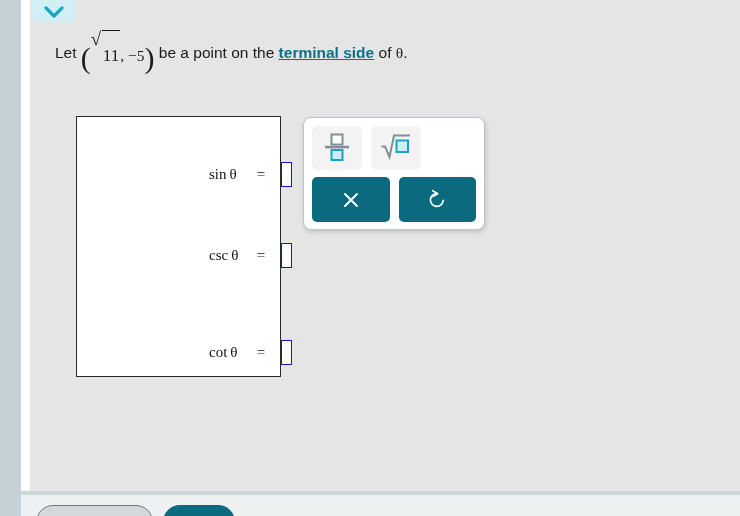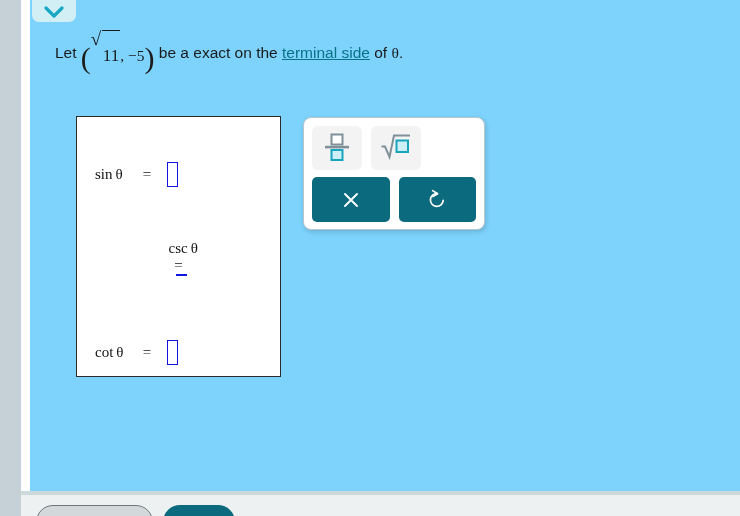--- a/index.html
+++ b/index.html
@@ -12,21 +12,21 @@
     overflow: hidden;
     background: #ffffff;
     font-family: "Liberation Sans", sans-serif;
     font-size: 15px;
     color: #1a1a1a;
   }
   .screen {
     position: relative;
     width: 740px;
     height: 516px;
-    background: #7dd3fc;
+    background: #e5e5e5;
   }
   
   .left-rail {
     position: absolute;
     left: 0;
     top: 0;
     width: 21px;
     height: 491px;
     background: #c5d0d7;
   }
@@ -123,43 +123,45 @@
   .radical .rad-body {
     display: inline-block;
     border-top: 1.2px solid #1b1b1b;
     padding: 16px 1px;
     line-height: 18px;
   }
   .tlink {
     color: #0a7287;
     text-decoration: underline;
     cursor: pointer;
+    font-weight: bold;
   }
 
   
   .answer-box {
     position: absolute;
     left: 46px;
     top: 116px;
     width: 205px;
     height: 261px;
     border: 1px solid #2b2b2b;
     background: #ffffff;
     box-sizing: border-box;
   }
   .ans-row {
     position: absolute;
-    left: 0;
+    left: 12px;
     width: 100%;
     height: 30px;
     display: flex;
     align-items: center;
+    justify-content: flex-end;
   }
   .ans-row.r1 { top: 42px; }
-  .ans-row.r2 { top: 123px; flex-direction: column; }
+  .ans-row.r2 { top: 123px; }
   .ans-row.r3 { top: 204px; margin-top: 16px; }
   .ans-label {
     width: 56px;
     text-align: left;
     padding-left: 18px;
     box-sizing: border-box;
     font-family: "Liberation Serif", "DejaVu Serif", serif;
     font-size: 15px;
     color: #121212;
     white-space: nowrap;
@@ -276,21 +278,21 @@
     <span>
       <svg width="22" height="14" viewBox="0 0 22 14">
         <path d="M3 3 L11 11 L19 3" fill="none" stroke="#17a9c4" stroke-width="3.2" stroke-linecap="round" stroke-linejoin="round"></path>
       </svg>
     </span>
   </div>
 
   <div class="content">
 
     <div class="prompt-line">
-      <span>Let </span><span class="point"><span class="paren">(</span><span class="radical"><span class="rad-sign">√</span><span class="rad-body">11</span></span><span class="mathser">,</span>&nbsp;<span class="mathser">−5</span><span class="paren">)</span></span><span> be a exact on the </span><a class="tlink">terminal side</a><span> of </span><span class="theta">θ</span><span>.</span>
+      <span>Let </span><span class="point"><span class="paren">(</span><span class="radical"><span class="rad-sign">√</span><span class="rad-body">11</span></span><span class="mathser">,</span>&nbsp;<span class="mathser">−5</span><span class="paren">)</span></span><span> be a point on the </span><a class="tlink">terminal side</a><span> of </span><span class="theta">θ</span><span>.</span>
     </div>
 
 
     <div class="answer-box">
       <div class="ans-row r1">
         <span class="ans-label">sin θ</span>
         <span class="ans-eq">=</span>
         <span class="ans-input"></span>
       </div>
       <div class="ans-row r2">

